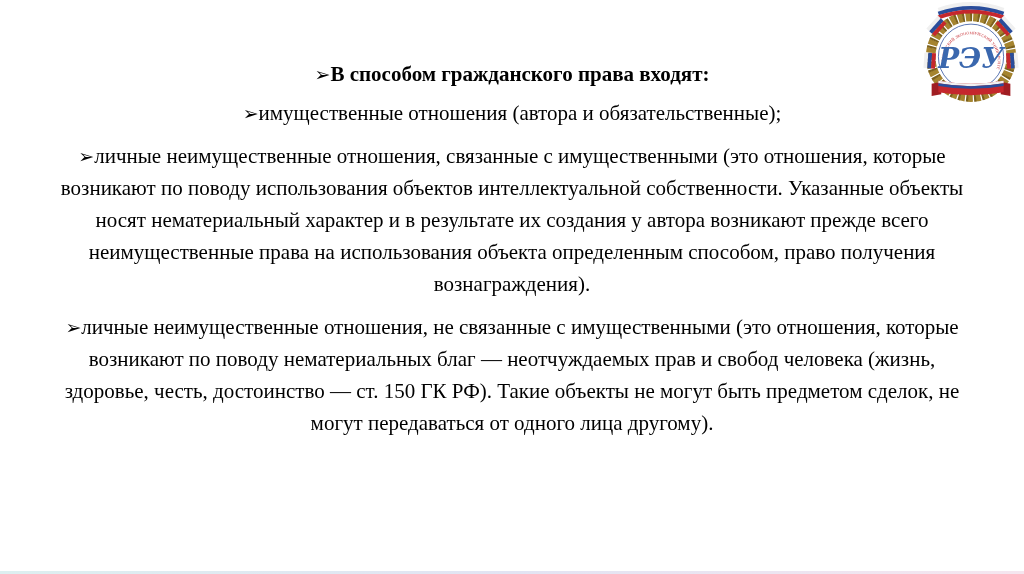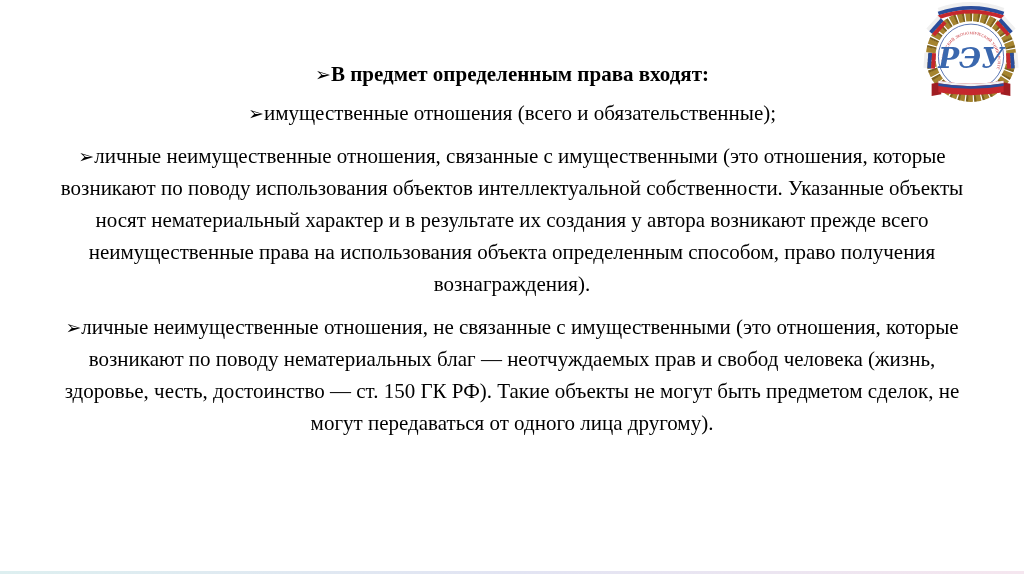--- a/index.html
+++ b/index.html
@@ -109,23 +109,23 @@
         <polygon points="91,90 81,88 81,101 91,103" fill="#a01d22"></polygon>
         <path d="M16,87 Q50,93 84,87 L84,99 Q50,105 16,99 Z" fill="#c5272d"></path>
         <path d="M16,87 Q50,93 84,87 L84,89.6 Q50,95.6 16,89.6 Z" fill="#f0f0f0"></path>
         <path d="M16,89.6 Q50,95.6 84,89.6 L84,92.4 Q50,98.4 16,92.4 Z" fill="#2a4d9b"></path>
       </g>
     </svg>
   </div>
 
   <div class="content">
 
-    <p class="title-line"><span class="bullet">➢</span><span>В предмет определенным права входят:</span></p>
+    <p class="title-line"><span class="bullet">➢</span><span>В способом гражданского права входят:</span></p>
 
-    <p class="para"><span class="bullet">➢</span><span class="lead">имущественные отношения</span><span> (всего и обязательственные);</span></p>
+    <p class="para"><span class="bullet">➢</span><span class="lead">имущественные отношения</span><span> (автора и обязательственные);</span></p>
 
     <p class="para"><span class="bullet">➢</span><span class="lead">личные неимущественные отношения</span><span>, связанные с имущественными (это отношения, которые возникают по поводу использования объектов интеллектуальной собственности. Указанные объекты носят нематериальный характер и в результате их создания у автора возникают прежде всего неимущественные права на использования объекта определенным способом, право получения вознаграждения).</span></p>
 
     <p class="para"><span class="bullet">➢</span><span class="lead">личные неимущественные отношения</span><span>, не связанные с имущественными (это отношения, которые возникают по поводу нематериальных благ — неотчуждаемых прав и свобод человека (жизнь, здоровье, честь, достоинство — ст. 150 ГК РФ). Такие объекты не могут быть предметом сделок, не могут передаваться от одного лица другому).</span></p>
 
   </div>
 
   <div class="footer-line"></div>
 
 </div>

